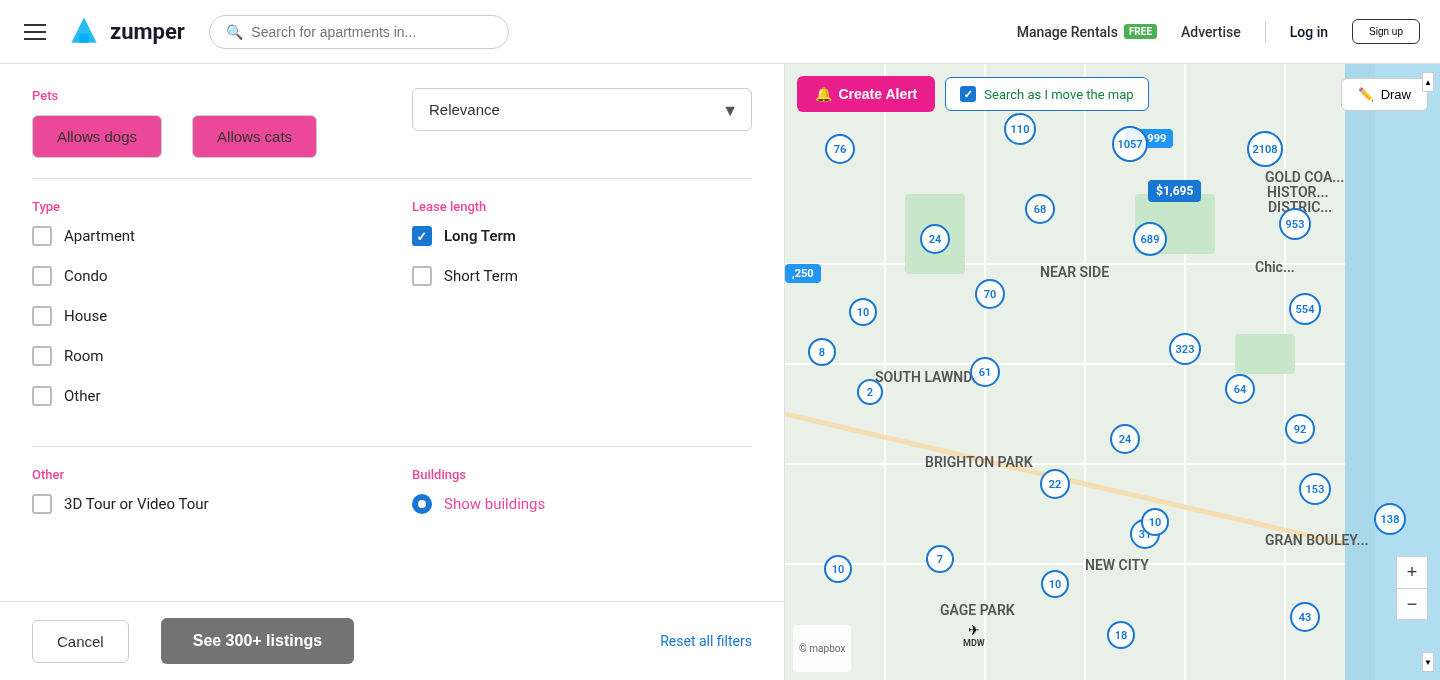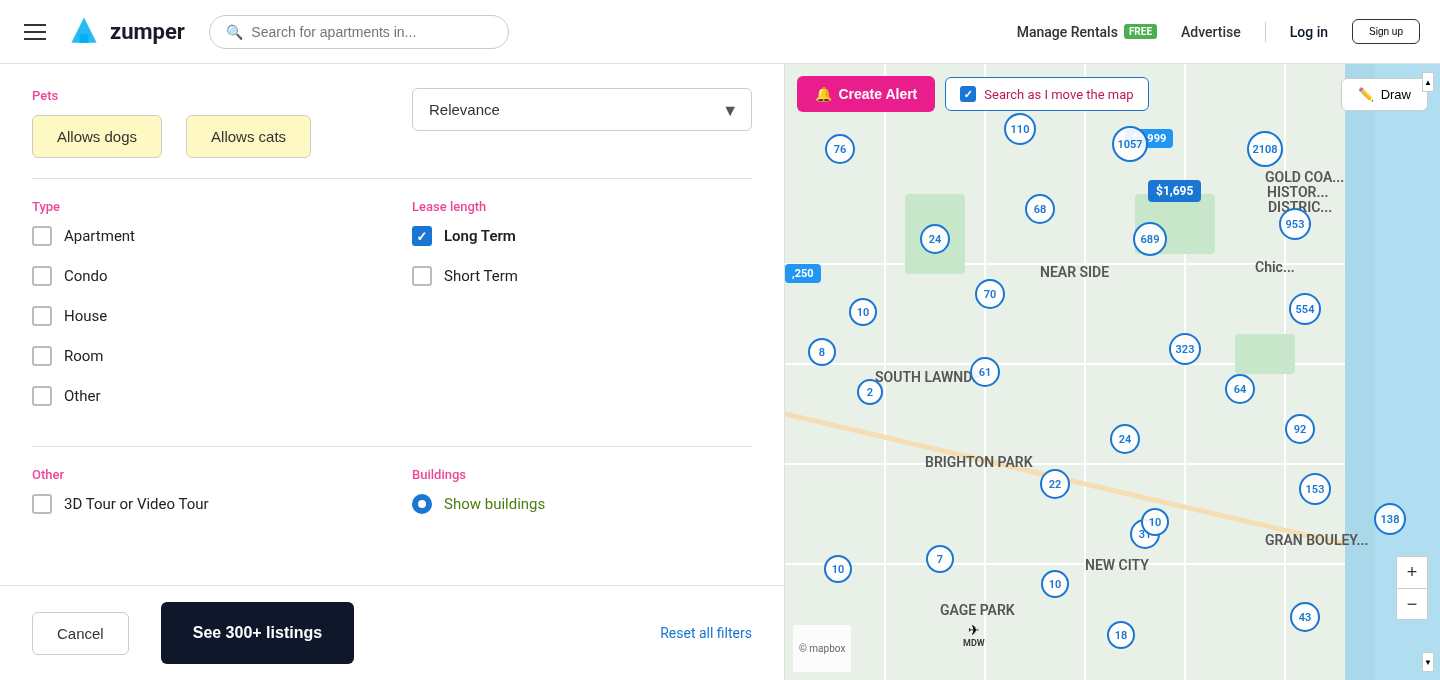--- a/index.html
+++ b/index.html
@@ -108,23 +108,23 @@
       display: flex;
       gap: 0;
     }
     .pet-btn {
       border: 1.5px solid #ccc;
       border-radius: 6px;
       padding: 12px 24px;
       font-size: 15px;
       font-weight: 500;
       cursor: pointer;
-      background: #fef9c3;
+      background: #ec4899;
       color: #333;
-      margin-right: 24px;
+      margin-right: 30px;
     }
 
     
     .sort-select-wrap {
       position: relative;
     }
     .sort-select {
       appearance: none;
       border: 1.5px solid #ccc;
       border-radius: 6px;
@@ -220,21 +220,21 @@
     }
     .radio-filled::after {
       content: '';
       width: 8px;
       height: 8px;
       background: #fff;
       border-radius: 50%;
     }
     .radio-item label {
       font-size: 15px;
-      color: #4d7c0f;
+      color: #ec4899;
     }
 
     
     .bottom-bar {
       position: absolute;
       bottom: 0;
       left: 0;
       right: 0;
       display: flex;
       align-items: center;
@@ -246,25 +246,25 @@
     .cancel-btn {
       border: 1.5px solid #ccc;
       background: #fff;
       border-radius: 6px;
       padding: 12px 24px;
       font-size: 15px;
       cursor: pointer;
       color: #333;
     }
     .see-listings-btn {
-      background: #0f172a;
+      background: #737373;
       color: #fff;
       border: none;
       border-radius: 6px;
-      padding: 22px 32px;
+      padding: 14px 32px;
       font-size: 16px;
       font-weight: 600;
       cursor: pointer;
     }
     .reset-link {
       margin-left: auto;
       color: #1976d2;
       font-size: 14px;
       cursor: pointer;
       text-decoration: none;
@@ -305,21 +305,21 @@
     .search-as-move {
       background: #fff;
       border: 1.5px solid #1976d2;
       border-radius: 6px;
       padding: 8px 14px;
       font-size: 13px;
       cursor: pointer;
       display: flex;
       align-items: center;
       gap: 8px;
-      color: #be185d;
+      color: #15803d;
     }
     .search-as-move .chk {
       width: 16px;
       height: 16px;
       background: #1976d2;
       border-radius: 3px;
       display: flex;
       align-items: center;
       justify-content: center;
     }

